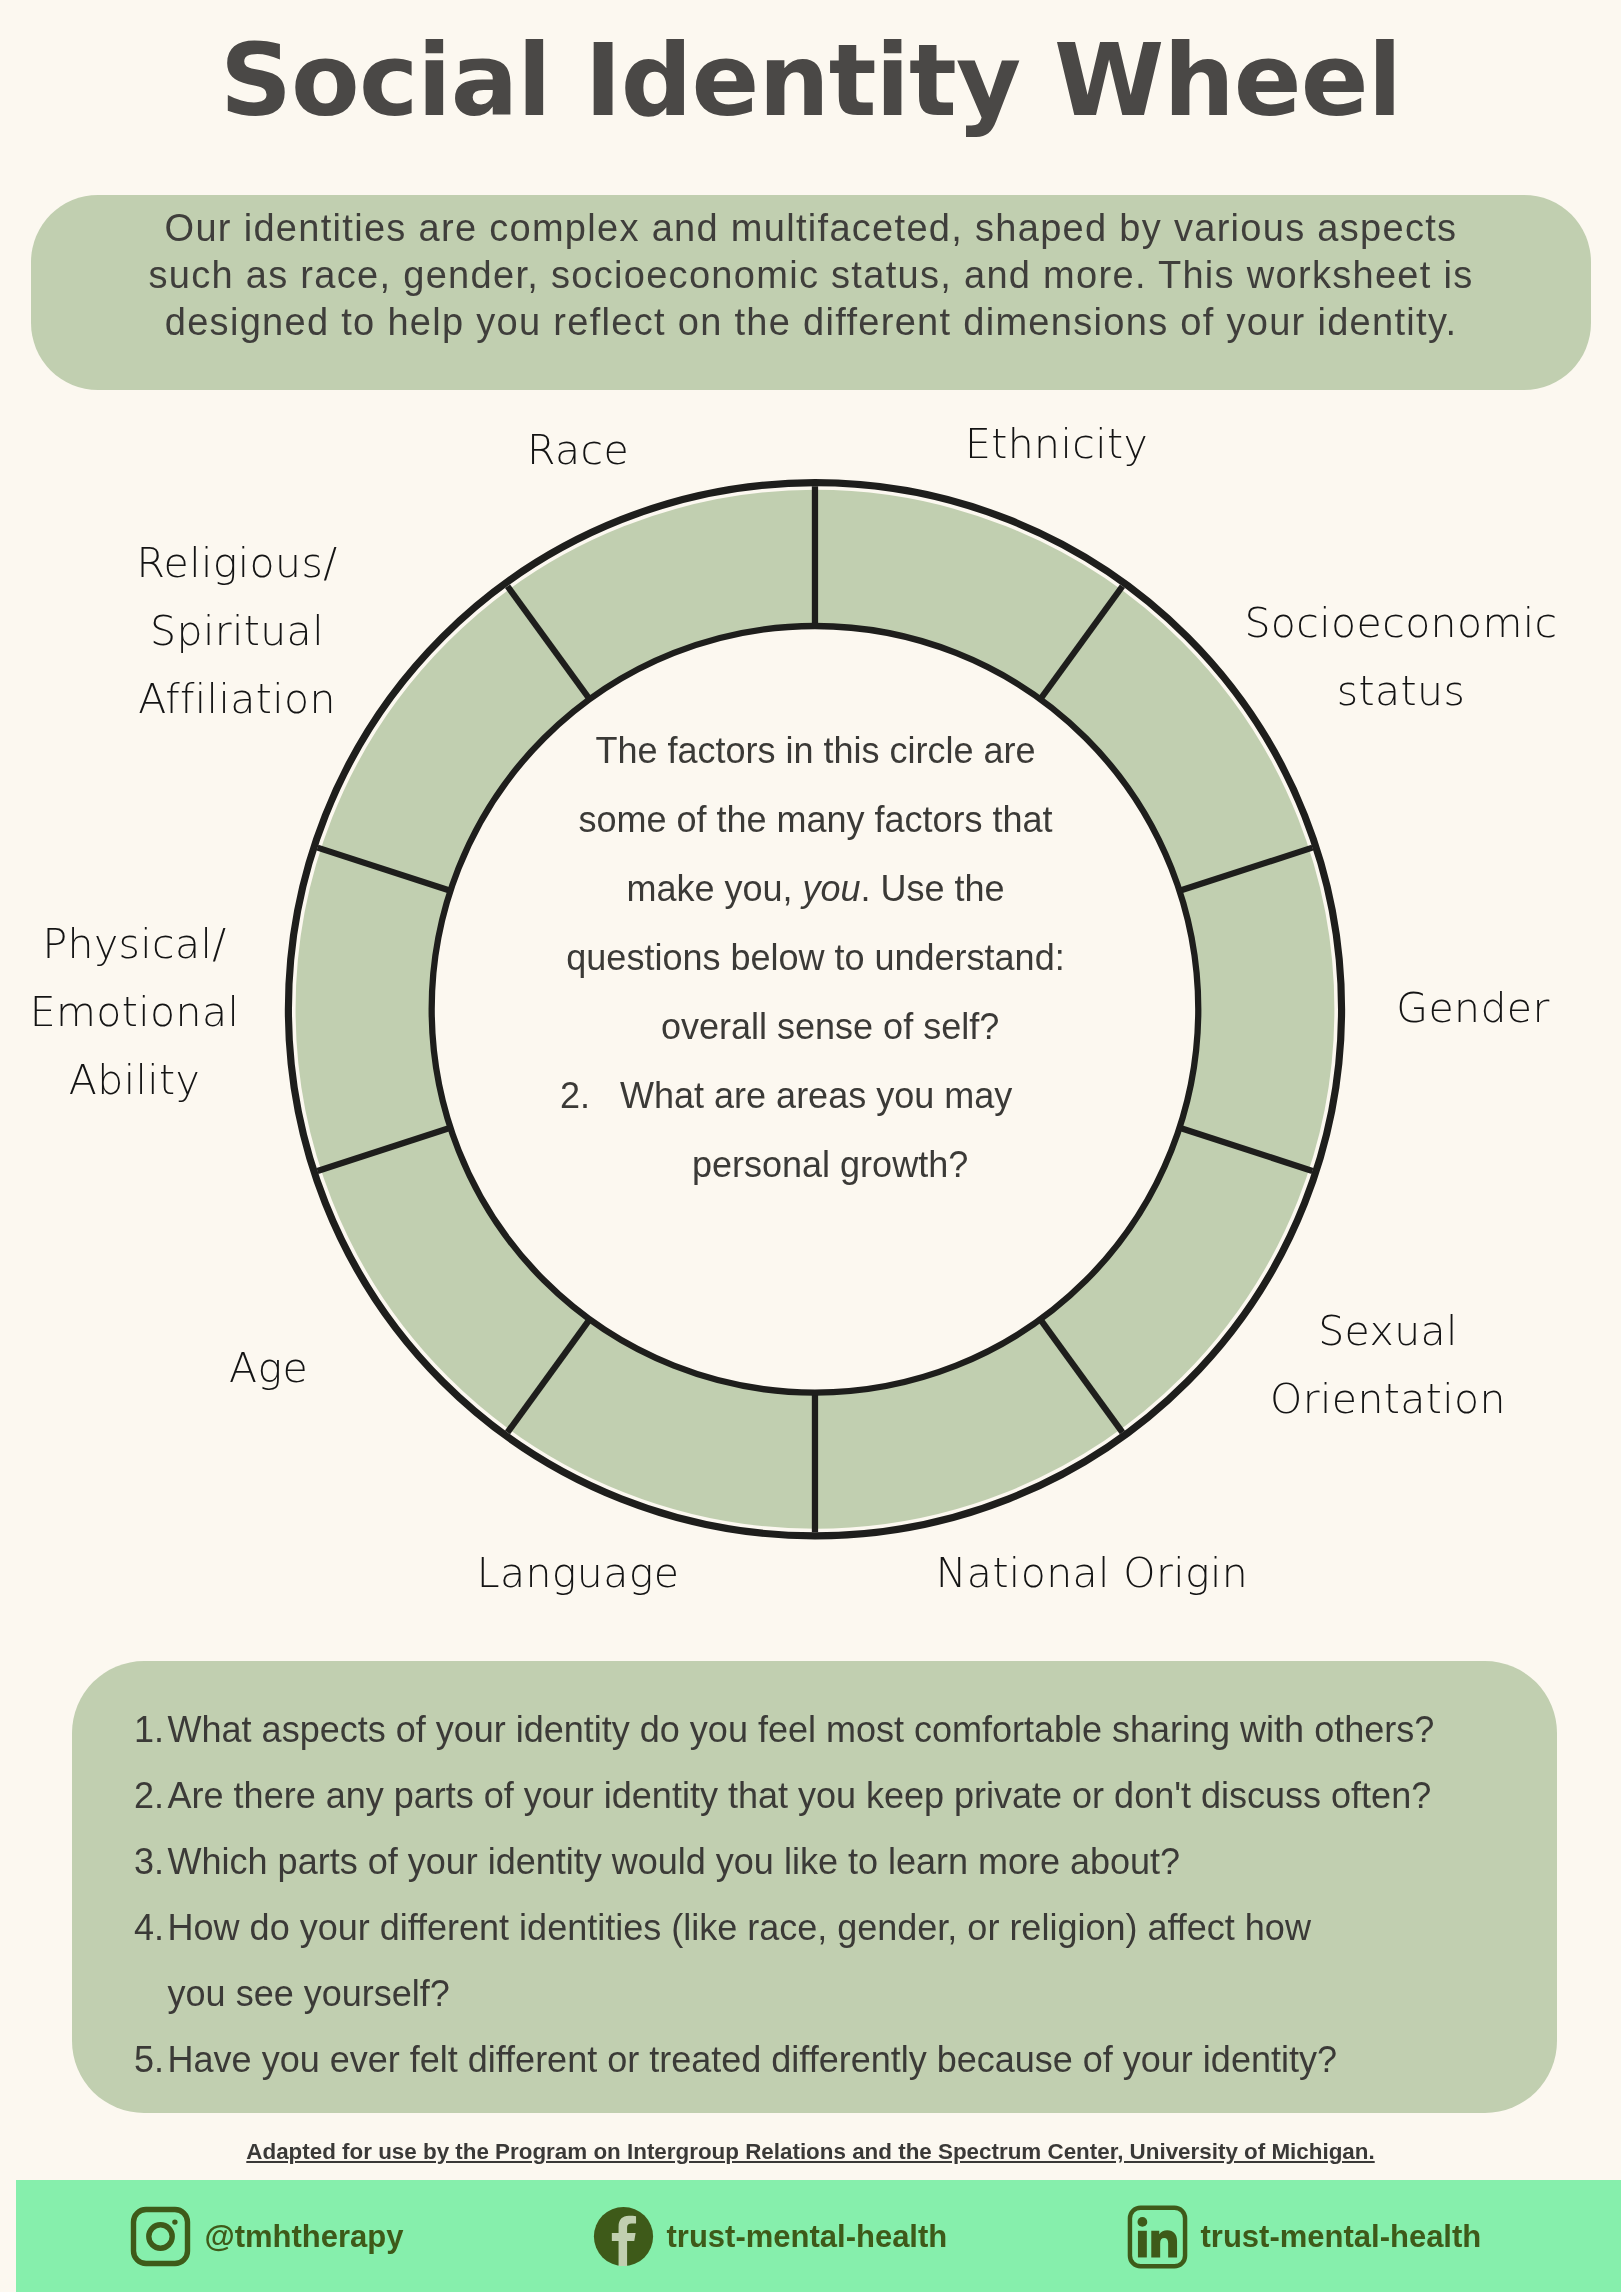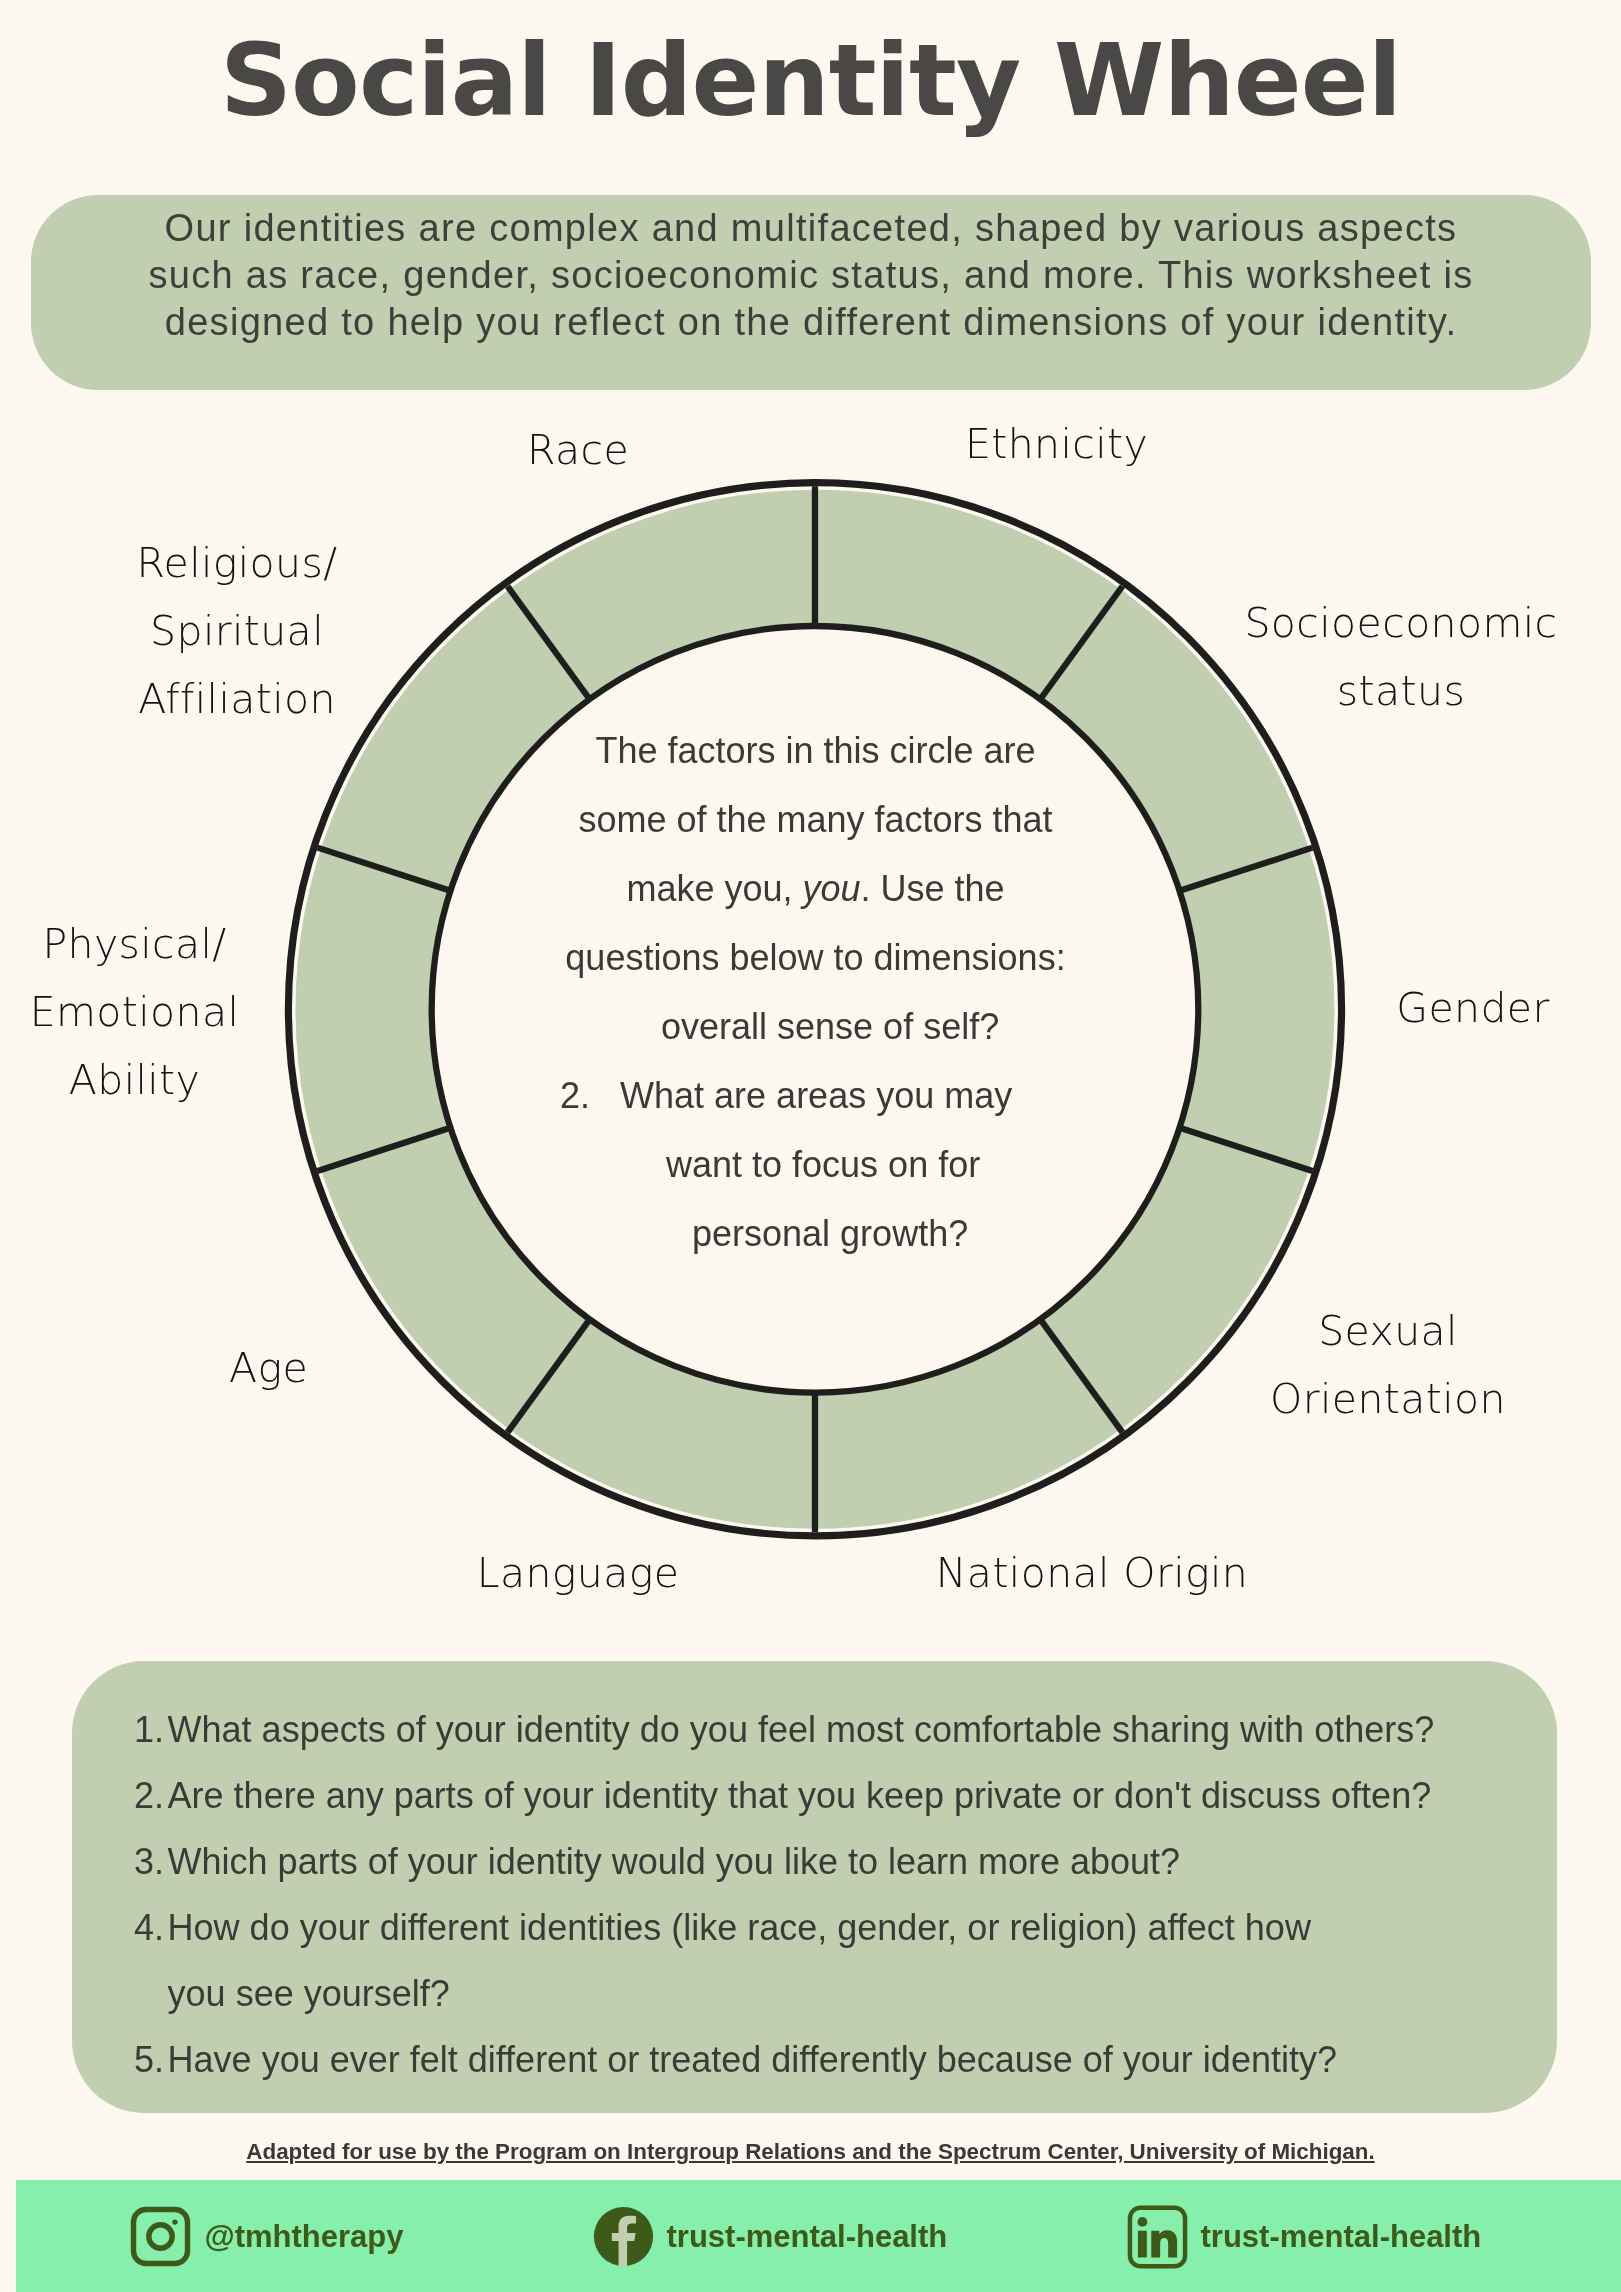--- a/index.html
+++ b/index.html
@@ -106,24 +106,23 @@
 Emotional
 Ability</div>
 <div class="label" style="left:107px; top:529px; width:260px;">Religious/
 Spiritual
 Affiliation</div>
 
 <div class="center-text">
   <span class="line">The factors in this circle are</span>
   <span class="line">some of the many factors that</span>
   <span class="line"><span>make you, </span><em>you</em><span>. Use the</span></span>
-  <span class="line">questions below to dimensions:</span>
+  <span class="line">questions below to understand:</span>
   <span class="q" style="padding-left:159px;">overall sense of self?</span>
   <span class="q" style="padding-left:58px;"><span>2.</span>&nbsp;&nbsp;&nbsp;<span>What are areas you may</span></span>
-  <span class="q" style="padding-left:164px;">want to focus on for</span>
   <span class="q" style="padding-left:190px;">personal growth?</span>
 </div>
 
 <div class="questions">
   <ol>
     <li>
         <span class="num">1.</span>
         <span class="txt">What aspects of your identity do you feel most comfortable sharing with others?</span>
       </li>
     <li>

